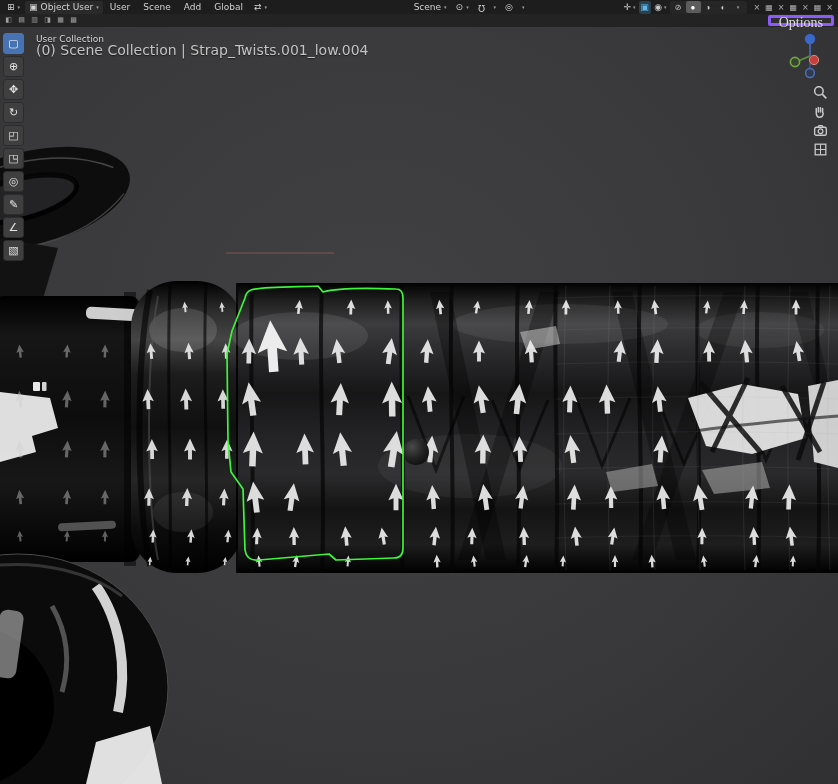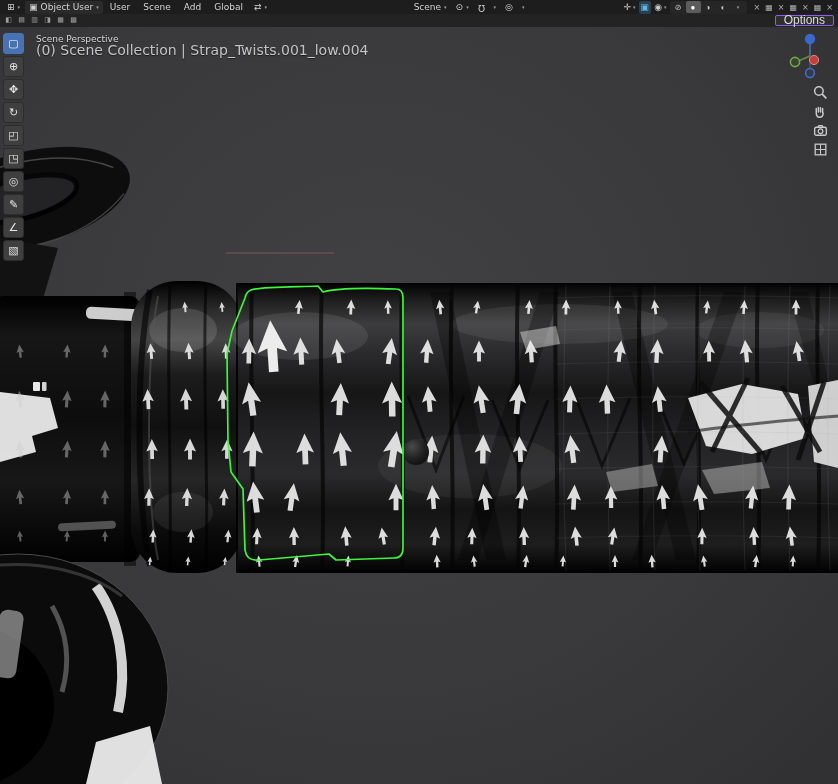--- a/index.html
+++ b/index.html
@@ -25,22 +25,22 @@
   .shade .seg.active{background:#5c5c5c;color:#fff;}
   .iconbtn{background:none;border:none;color:#c9c9c9;font-size:9px;padding:0 2px;height:13px;
         display:flex;align-items:center;gap:2px;}
   .iconbtn.active-blue{color:#5fb7e8;background:#28404f;border-radius:2px;}
   .extras{display:flex;gap:5px;margin:0 2px 0 6px;font-size:8px;color:#b3b3b3;align-items:center;}
 
   
   .row2{position:absolute;top:14px;left:0;width:100%;height:13px;background:#232323;
         display:flex;align-items:center;gap:4px;padding:0 4px;z-index:20;font-size:7px;color:#9f9f9f;}
   .mini{width:9px;text-align:center;line-height:1;}
-  .options{margin-left:auto;background:#2f2f2f;border:1px solid #8b5cf6;border-radius:2px;
-        color:#dcdcdc;font-size:12px;height:11px;line-height:9px;padding:0 8px;}
+  .options{margin-left:auto;background:#2f2f2f;border:3px solid #8b5cf6;border-radius:2px;
+        color:#dcdcdc;font-size:14px;height:11px;line-height:9px;padding:0 8px;font-family:Liberation Serif, serif;}
 
   
   .toolbar{position:absolute;left:3px;top:33px;display:flex;flex-direction:column;gap:2px;z-index:15;}
   .tool{width:21px;height:21px;background:#3f3f3f;border:1px solid #2c2c2c;border-radius:3px;
         color:#e4e4e4;font-size:11px;display:flex;align-items:center;justify-content:center;padding:0;}
   .tool.active{background:#4772b3;border-color:#4772b3;color:#fff;}
 
   
   .vp-text{position:absolute;left:36px;top:34px;z-index:12;color:#d8d8d8;font-size:9px;
         line-height:11px;text-shadow:0 1px 1px rgba(0,0,0,.55);}
@@ -461,21 +461,21 @@
       </button>
     <button class="tool">
         <span>∠</span>
       </button>
     <button class="tool">
         <span>▧</span>
       </button>
   </div>
 
   <div class="vp-text">
-    <div>Scene Perspective</div>
+    <div>User Collection</div>
     <div class="l2">(0) Scene Collection | Strap_Twists.001_low.004</div>
   </div>
 
   <div class="gizmo">
     <svg width="46" height="48" viewBox="0 0 46 48">
       <line x1="23" y1="25" x2="23" y2="9" stroke="#4a6fc0" stroke-width="1.6"></line>
       <line x1="23" y1="25" x2="9" y2="31" stroke="#5d9141" stroke-width="1.6"></line>
       <line x1="23" y1="25" x2="23" y2="41" stroke="#44598c" stroke-width="1.4"></line>
       <circle cx="23" cy="8" r="5.2" fill="#3a68c8"></circle>
       <circle cx="8" cy="31" r="4.6" fill="#3a4232" stroke="#6fa943" stroke-width="1.6"></circle>

